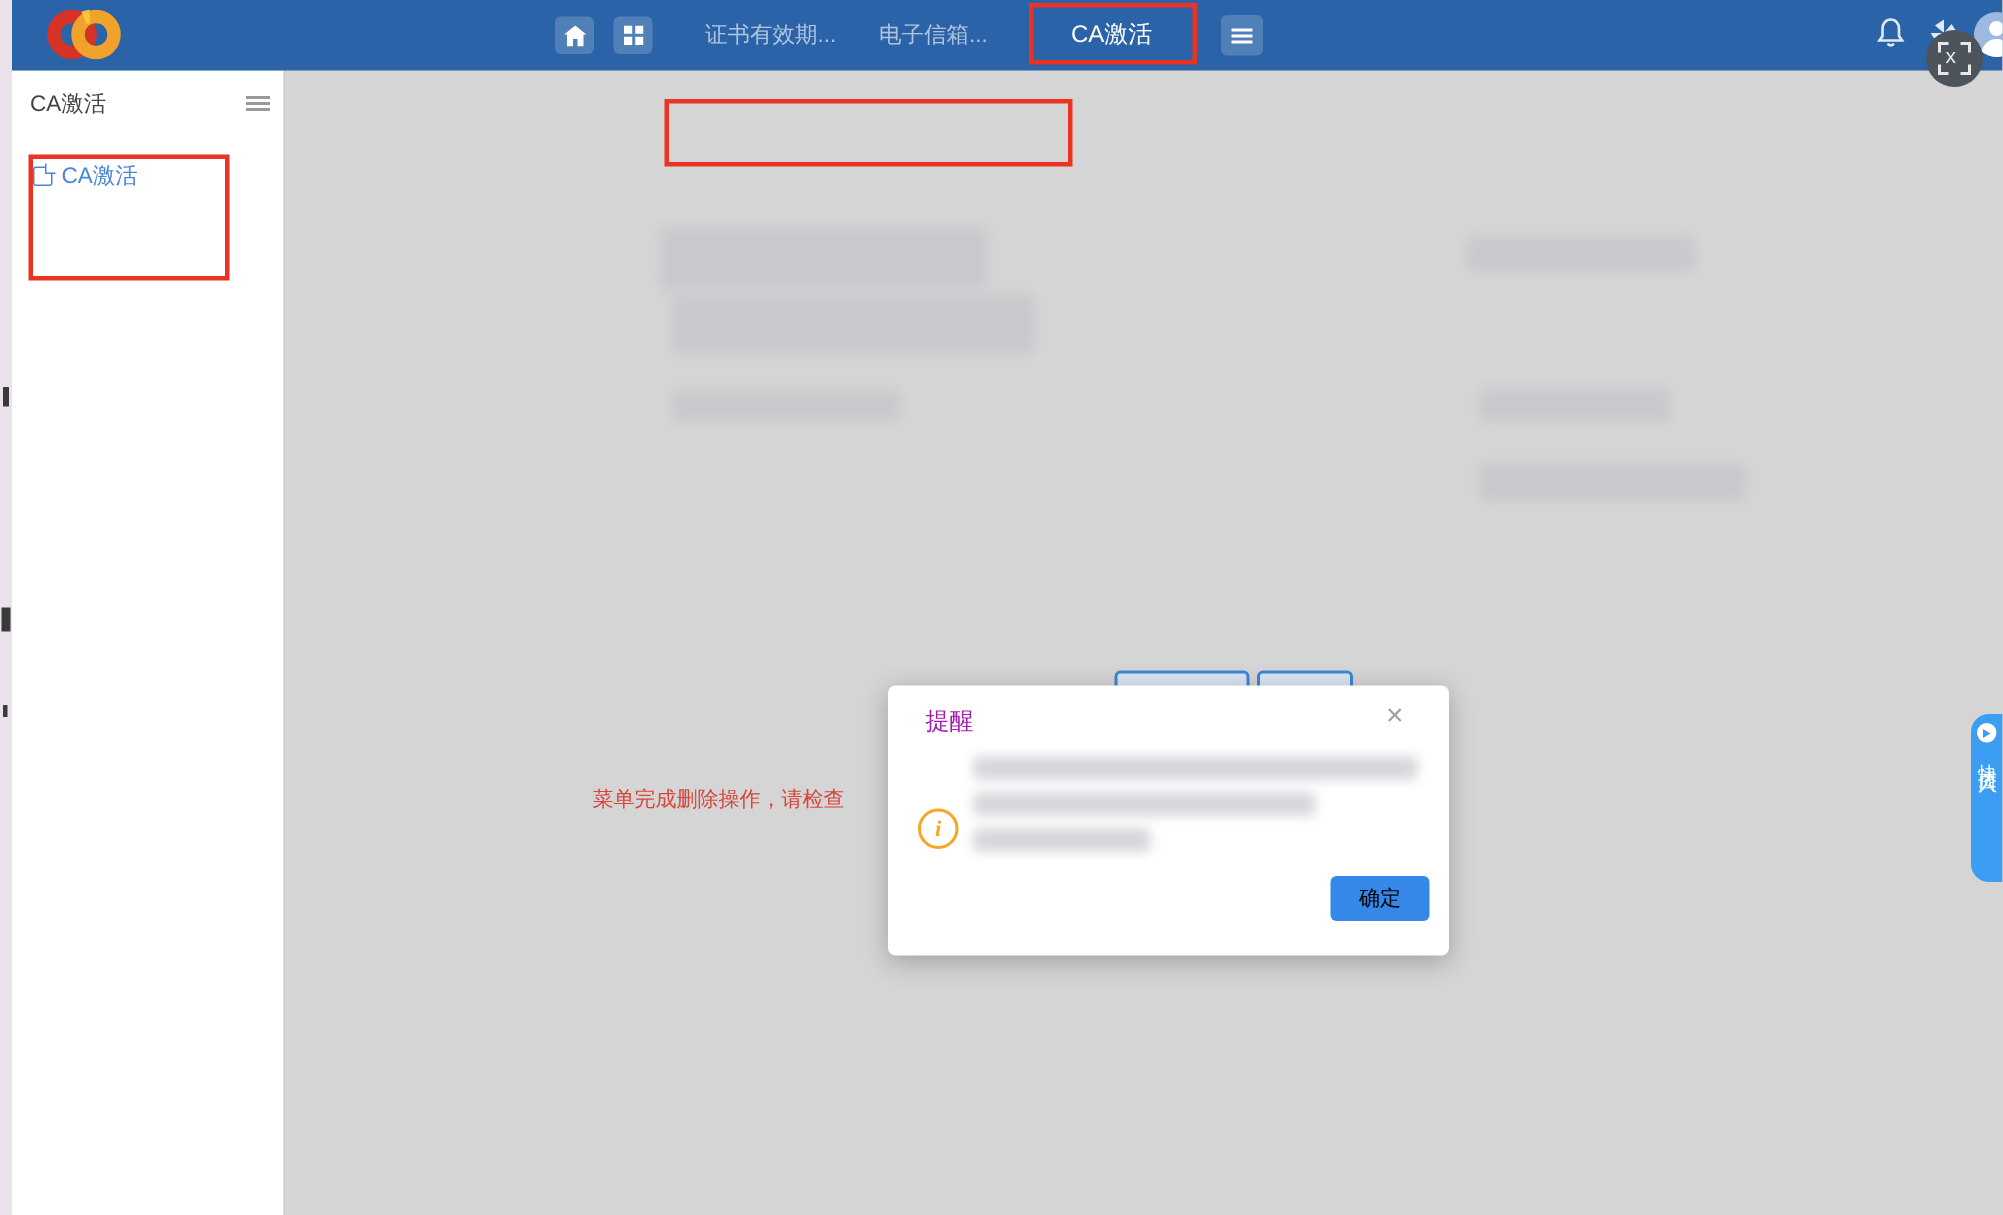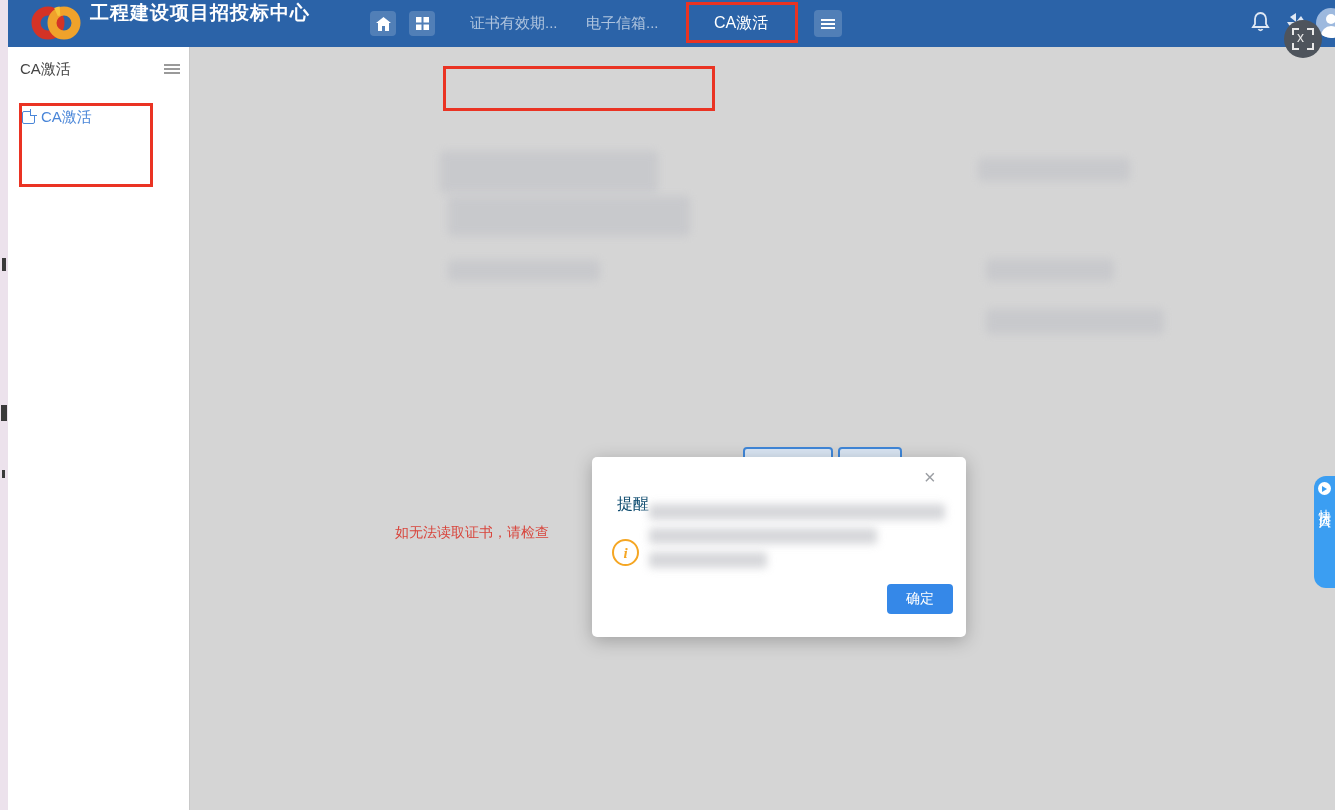--- a/index.html
+++ b/index.html
@@ -68,28 +68,28 @@
 
   .ghost-btn { border:2px solid #3f86d8; background:#d9e5f3; border-radius:4px; z-index:2; }
 
   .red-text { color:#d8453c; font-size:14px; white-space:nowrap; }
 
   .th { font-size:13.5px; color:#565656; white-space:nowrap; overflow:hidden; }
 
   
   .modal { left:592px; top:457px; width:374px; height:180px; background:#fff; border-radius:5px;
     box-shadow:0 4px 18px rgba(0,0,0,.25); z-index:10; }
-  .modal-title { left:25px; top:14px; font-size:16px; color:#0c4a6e;margin-top:23px; }
+  .modal-title { left:25px; top:14px; font-size:16px; color:#a21caf; }
   .modal-close { left:332px; top:10px; font-size:20px; color:#9b9ea3; cursor:pointer; line-height:20px; }
   .info-icon { left:20px; top:82px; width:27px; height:27px; border:2px solid #f5a623; border-radius:50%;
     color:#f5a623; font-size:15px; font-weight:bold; text-align:center; line-height:24px;
     font-family:"Liberation Serif","DejaVu Serif",serif; font-style:italic; }
   .m-blob { background:#cfd0d4; border-radius:3px; filter:blur(4px); opacity:.85; position:absolute; }
   .confirm-btn { left:295px; top:127px; width:66px; height:30px; background:#3588e8; border:none;
-    border-radius:4px; color:#ffffff; font-size:14px; cursor:pointer; }
+    border-radius:4px; color:#000000; font-size:14px; cursor:pointer; }
 
   
   .quick-tab { left:1314px; top:476px; width:21px; height:112px; background:#3b9ef2;
     border-radius:12px 0 0 12px; z-index:11; display:flex; flex-direction:column;
     align-items:center; padding-top:6px; cursor:pointer; }
   .quick-circle { width:13px; height:13px; background:#fff; border-radius:50%; position:relative; margin-bottom:4px; }
   .quick-circle:after { content:""; position:absolute; left:4px; top:4px; width:0; height:0;
     border-left:5px solid #3b9ef2; border-top:3px solid transparent; border-bottom:3px solid transparent; }
   .quick-label { writing-mode:vertical-rl; color:#fff; font-size:12.5px; letter-spacing:3px; }
 
@@ -115,21 +115,20 @@
   </div>
 
   <div class="abs header">
 
     <svg class="abs" style="left:18px;top:2px;" width="56" height="43" viewBox="0 0 56 43">
       <circle cx="22" cy="21" r="12" fill="none" stroke="#d43326" stroke-width="9"></circle>
       <circle cx="38" cy="21" r="12" fill="none" stroke="#f0a22b" stroke-width="9"></circle>
       <path d="M 30 10 A 12 12 0 0 1 34 9" fill="none" stroke="#f5c53a" stroke-width="9"></path>
     </svg>
     <div class="abs brand-title">
-      <div>工程建设项目招投标中心</div>
     </div>
 
     <div class="abs hdr-btn" style="left:362px;top:11px;width:26px;height:25px;">
       <svg width="15" height="14" viewBox="0 0 15 14">
         <path d="M7.5 0 L15 6 H13 V14 H9 V9 H6 V14 H2 V6 H0 Z" fill="#fff"></path>
       </svg>
     </div>
     <div class="abs hdr-btn" style="left:401px;top:11px;width:26px;height:25px;">
       <svg width="13" height="13" viewBox="0 0 13 13">
         <rect x="0" y="0" width="5.5" height="5.5" fill="#fff"></rect>
@@ -230,21 +229,21 @@
   <div class="abs f-label" style="left:200px;top:404px;width:218px;line-height:30px;">用户类型:</div>
   <div class="abs checkbox checked" style="left:437px;top:412px;"></div>
   <div class="abs opt-label" style="left:460px;top:412px;">交易乙方(投标人)</div>
 
   <div class="abs f-label" style="left:200px;top:455px;width:178px;">证书序列号:</div>
   <div class="abs star" style="left:384px;top:455px;">*</div>
   <div class="abs input disabled" style="left:395px;top:455px;width:340px;height:33px;"></div>
   <div class="abs ghost-btn" style="left:743px;top:447px;width:90px;height:28px;"></div>
   <div class="abs ghost-btn" style="left:838px;top:447px;width:64px;height:28px;"></div>
 
-  <div class="abs red-text" style="left:395px;top:524px;z-index:2;">如无法读取证书，请检查</div>
+  <div class="abs red-text" style="left:395px;top:524px;z-index:2;">菜单完成删除操作，请检查</div>
 
   <div class="abs f-label" style="left:200px;top:549px;width:178px;">介质硬件号:</div>
   <div class="abs star" style="left:384px;top:549px;">*</div>
   <div class="abs input disabled" style="left:395px;top:549px;width:340px;height:33px;"></div>
   <div class="abs checkbox empty" style="left:973px;top:556px;width:14px;height:14px;"></div>
   <div class="abs opt-label" style="left:995px;top:556px;color:#5a5a5a;">是</div>
 
   <div class="abs sec-num" style="left:237px;top:666px;">02</div>
   <div class="abs sec-title" style="left:268px;top:666px;">证书信息</div>
   <div class="abs chev" style="left:1296px;top:670px;"></div>

